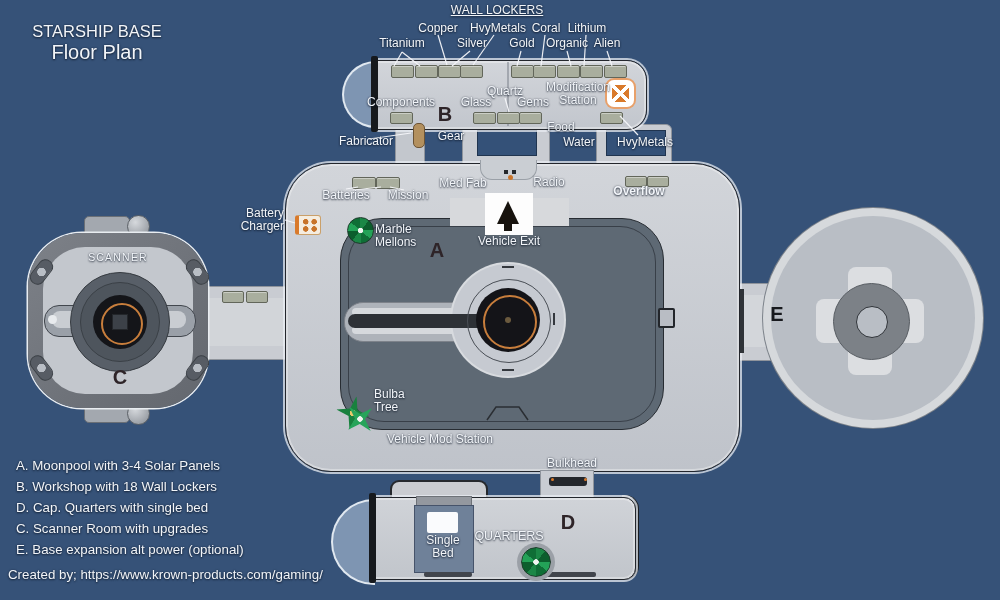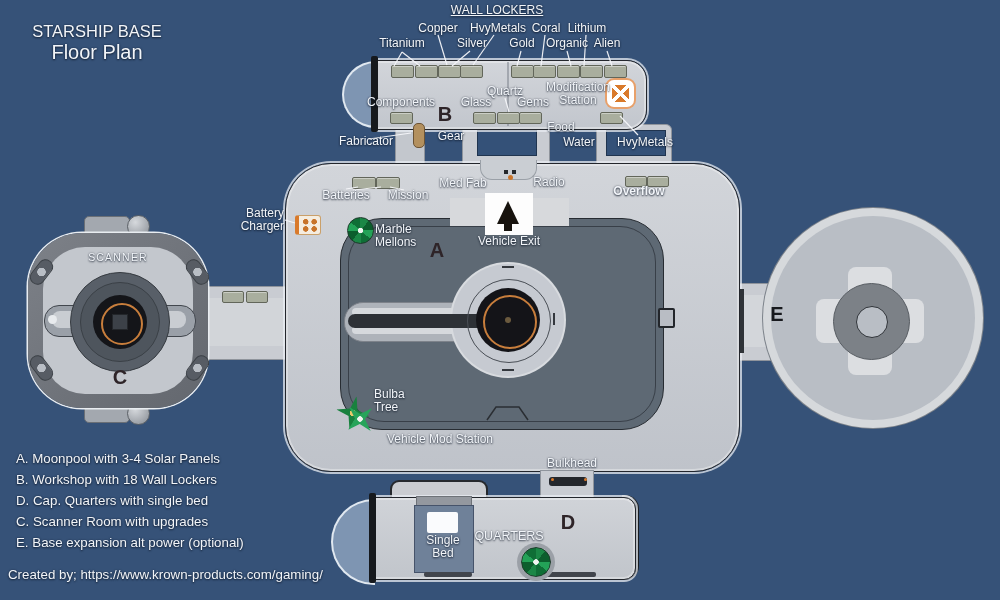--- a/index.html
+++ b/index.html
@@ -228,21 +228,21 @@
   <div class="lbl cx" style="left:118px;top:251px;font-size:10.5px;letter-spacing:1.2px;">SCANNER</div>
   <div class="letter" style="left:120px;top:366px;">C</div>
 
   <div class="lbl" style="left:414px;top:534px;width:58px;">Single Bed</div>
   <div class="lbl cx" style="left:509px;top:530px;font-size:12.5px;">QUARTERS</div>
   <div class="letter" style="left:568px;top:511px;">D</div>
 
   <div class="letter" style="left:777px;top:303px;color:#17191d;">E</div>
 
   <div class="lbl" style="left:16px;top:452px;width:300px;text-align:left;font-size:13.3px;line-height:13px;">
-    <div style="margin-bottom:8px;">A. Moonpool with 3-4 Solar Panels</div>
+    <div style="margin-bottom:8px;margin-top:7px;">A. Moonpool with 3-4 Solar Panels</div>
     <div style="margin-bottom:8px;">B. Workshop with 18 Wall Lockers</div>
     <div style="margin-bottom:8px;">D. Cap. Quarters with single bed</div>
     <div style="margin-bottom:8px;">C. Scanner Room with upgrades</div>
     <div>E. Base expansion alt power (optional)</div>
   </div>
   <div class="lbl" style="left:8px;top:568px;width:320px;text-align:left;font-size:13.3px;">Created by; https://www.krown-products.com/gaming/</div>
 
 </div>
 
 </body></html>

